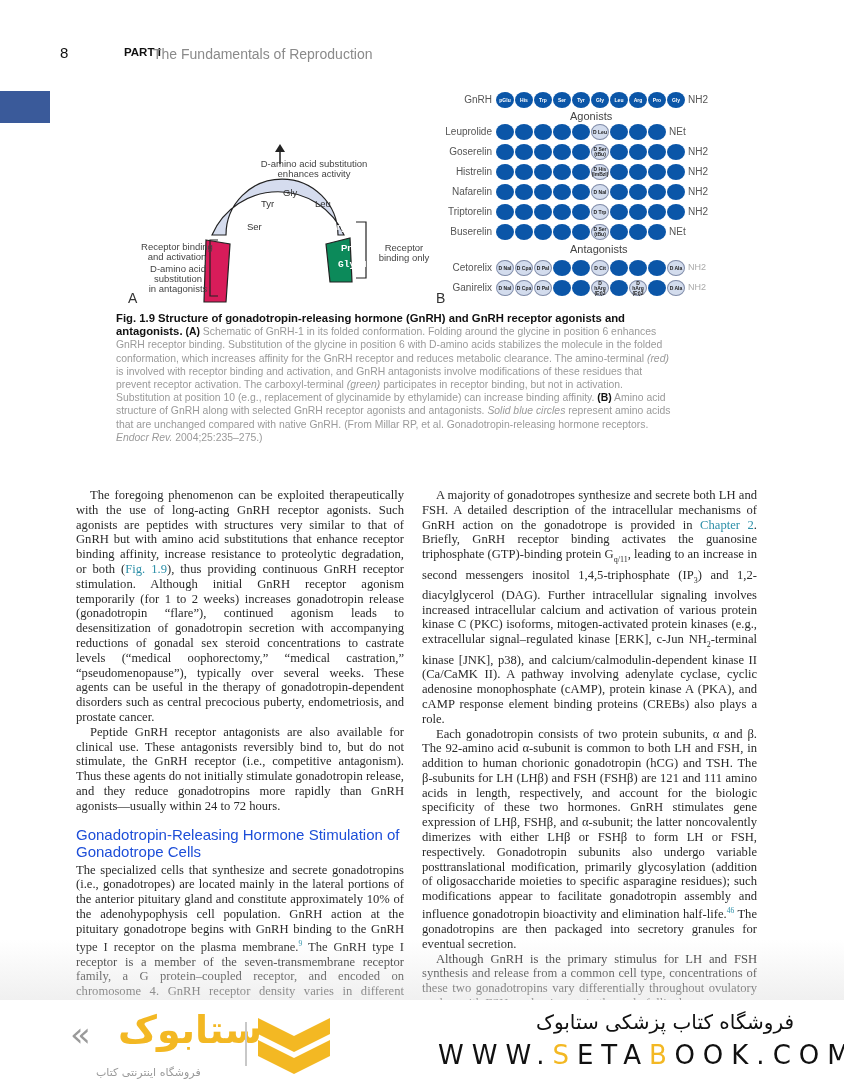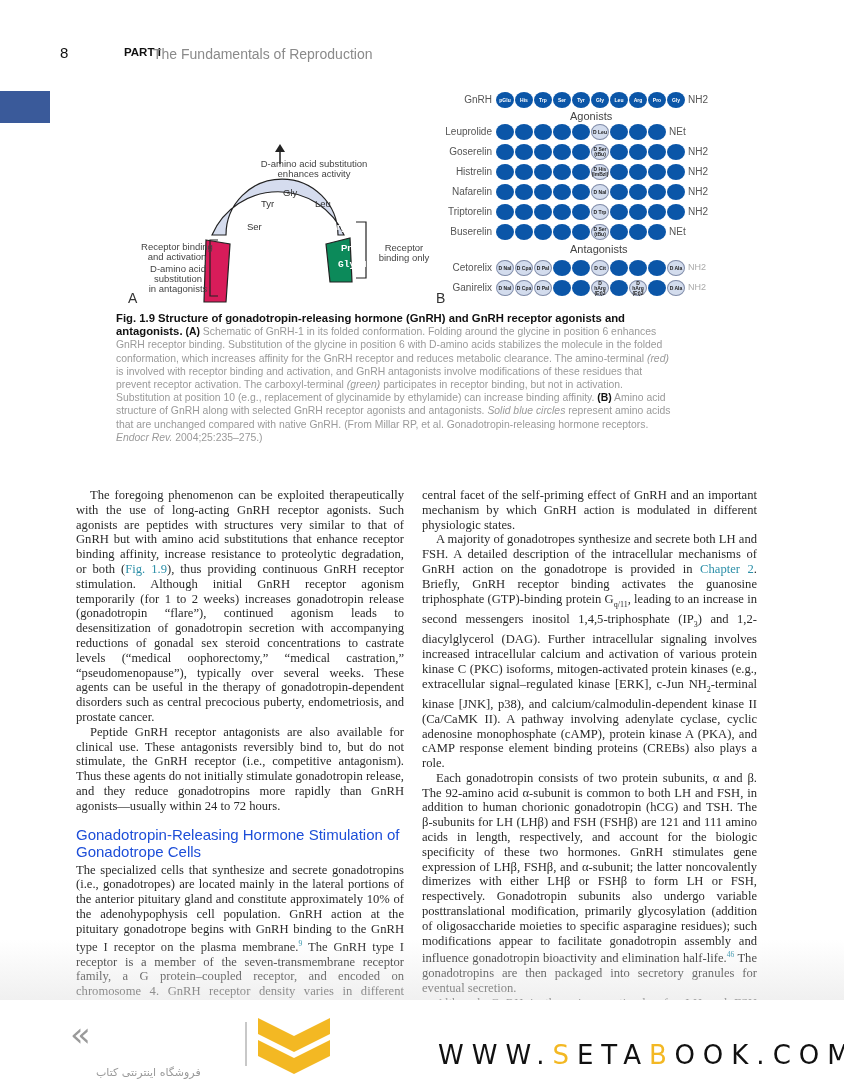--- a/index.html
+++ b/index.html
@@ -268,30 +268,31 @@
 </div>
 
 <div class="col left">
   <p><span>The foregoing phenomenon can be exploited therapeutically with the use of long-acting GnRH receptor agonists. Such agonists are peptides with structures very similar to that of GnRH but with amino acid substitutions that enhance receptor binding affinity, increase resistance to proteolytic degradation, or both (</span><span class="link">Fig. 1.9</span><span>), thus providing continuous GnRH receptor stimulation. Although initial GnRH receptor agonism temporarily (for 1 to 2 weeks) increases gonadotropin release (gonadotropin “flare”), continued agonism leads to desensitization of gonadotropin secretion with accompanying reductions of gonadal sex steroid concentrations to castrate levels (“medical oophorectomy,” “medical castration,” “pseudomenopause”), typically over several weeks. These agents can be useful in the therapy of gonadotropin-dependent disorders such as central precocious puberty, endometriosis, and prostate cancer.</span></p>
   <p>Peptide GnRH receptor antagonists are also available for clinical use. These antagonists reversibly bind to, but do not stimulate, the GnRH receptor (i.e., competitive antagonism). Thus these agents do not initially stimulate gonadotropin release, and they reduce gonadotropins more rapidly than GnRH agonists—usually within 24 to 72 hours.</p>
   <h3>Gonadotropin-Releasing Hormone Stimulation of Gonadotrope Cells</h3>
   <p class="noindent"><span>The specialized cells that synthesize and secrete gonadotropins (i.e., gonadotropes) are located mainly in the lateral portions of the anterior pituitary gland and constitute approximately 10% of the adenohypophysis cell population. GnRH action at the pituitary gonadotrope begins with GnRH binding to the GnRH type I receptor on the plasma membrane.</span><sup>9</sup><span> The GnRH type I receptor is a member of the seven-transmembrane receptor family, a G protein–coupled receptor, and encoded on chromosome 4. GnRH receptor density varies in different physiologic conditions and exhibits a positive correlation with gonadotrope responsiveness to GnRH (e.g., both are high in rodents during preovulatory gonadotropin surges</span><sup>45</sup><span>). GnRH receptor density appears to be</span></p>
 </div>
 
 <div class="col right">
-  <p class="noindent">central facet of the self-priming effect of GnRH and an important mechanism by which GnRH action is modulated in different physiologic states.</p>
   <p><span>A majority of gonadotropes synthesize and secrete both LH and FSH. A detailed description of the intracellular mechanisms of GnRH action on the gonadotrope is provided in </span><span class="link">Chapter 2</span><span>. Briefly, GnRH receptor binding activates the guanosine triphosphate (GTP)-binding protein G</span><sub style="font-size:8px;">q/11</sub><span>, leading to an increase in second messengers inositol 1,4,5-triphosphate (IP</span><sub style="font-size:8px;">3</sub><span>) and 1,2-diacylglycerol (DAG). Further intracellular signaling involves increased intracellular calcium and activation of various protein kinase C (PKC) isoforms, mitogen-activated protein kinases (e.g., extracellular signal–regulated kinase [ERK], c-Jun NH</span><sub style="font-size:8px;">2</sub><span>-terminal kinase [JNK], p38), and calcium/calmodulin-dependent kinase II (Ca/CaMK II). A pathway involving adenylate cyclase, cyclic adenosine monophosphate (cAMP), protein kinase A (PKA), and cAMP response element binding proteins (CREBs) also plays a role.</span></p>
   <p><span>Each gonadotropin consists of two protein subunits, α and β. The 92-amino acid α-subunit is common to both LH and FSH, in addition to human chorionic gonadotropin (hCG) and TSH. The β-subunits for LH (LHβ) and FSH (FSHβ) are 121 and 111 amino acids in length, respectively, and account for the biologic specificity of these two hormones. GnRH stimulates gene expression of LHβ, FSHβ, and α-subunit; the latter noncovalently dimerizes with either LHβ or FSHβ to form LH or FSH, respectively. Gonadotropin subunits also undergo variable posttranslational modification, primarily glycosylation (addition of oligosaccharide moieties to specific asparagine residues); such modifications appear to facilitate gonadotropin assembly and influence gonadotropin bioactivity and elimination half-life.</span><sup>46</sup><span> The gonadotropins are then packaged into secretory granules for eventual secretion.</span></p>
   <p>Although GnRH is the primary stimulus for LH and FSH synthesis and release from a common cell type, concentrations of these two gonadotropins vary differentially throughout ovulatory cycles, with FSH predominance in the early follicular</p>
 </div>
 
 <div class="fade"></div>
 
 <div class="footer">
   <span class="logo-chevs">«</span>
+  <span class="logo-main">ستابوک</span>
   <span class="logo-sub">فروشگاه اینترنتی کتاب</span>
   <div class="logo-divider"></div>
   <svg class="logo-mark" width="72" height="56" viewBox="0 0 72 56">
     <polygon points="0,0 36,18 72,0 72,16 36,34 0,16" fill="#f3b823"></polygon>
     <polygon points="0,22 36,40 72,22 72,38 36,56 0,38" fill="#f3b823"></polygon>
   </svg>
+  <div class="store-fa">فروشگاه کتاب پزشکی ستابوک</div>
   <div class="store-url"><span>WWW.</span><span class="hl">S</span><span>ETA</span><span class="hl">B</span><span>OOK.COM</span></div>
 </div>
 
 </body></html>

